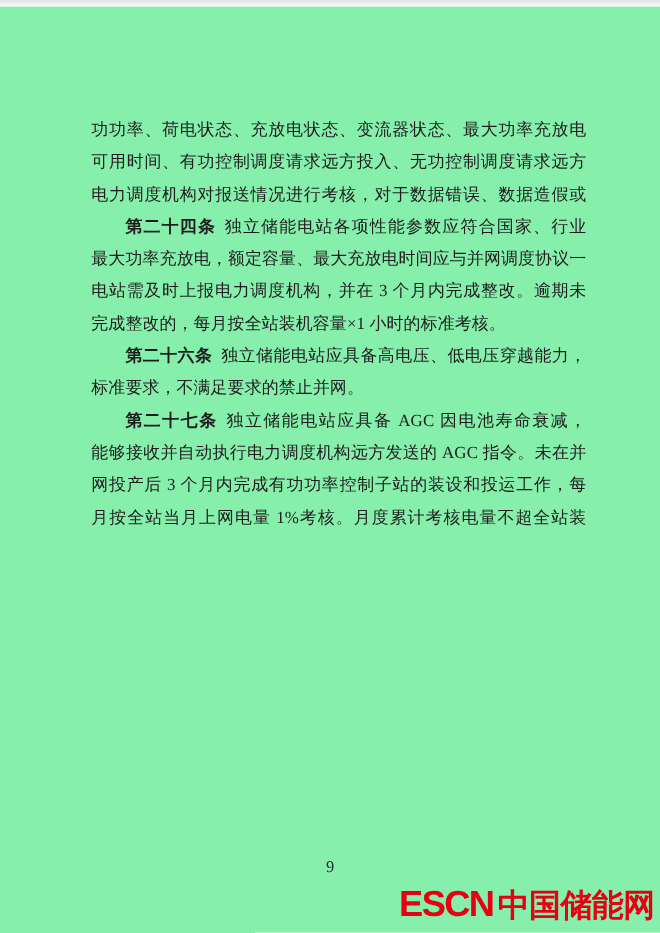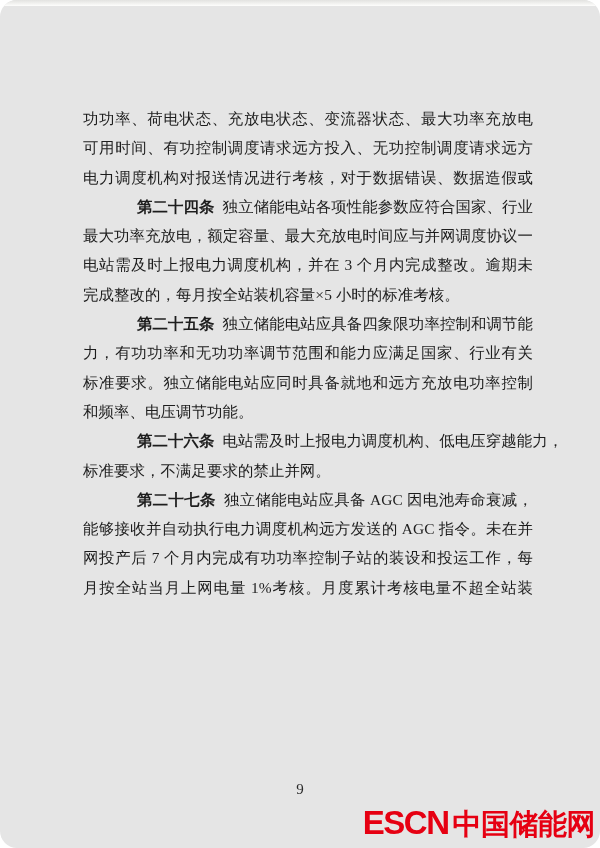--- a/index.html
+++ b/index.html
@@ -4,25 +4,24 @@
 <style>
   html, body {
     margin: 0;
     padding: 0;
     background: #ffffff;
   }
   .page {
     position: relative;
     width: 600px;
     height: 848px;
-    background: #e5e5e5;
+    background: #86efac;
     overflow: hidden;
     font-family: "Liberation Serif", "DejaVu Serif", serif;
     color: #1d1d1d;
-    border-radius: 17px;
   }
   .scan-edge {
     position: absolute;
     top: 0; left: 0;
     width: 100%; height: 6px;
     background: linear-gradient(to bottom, #e2e2e0, #fdfdfc);
   }
   .content {
     position: absolute;
     left: 83px;
@@ -40,21 +39,20 @@
   }
   .line.short {
     text-align-last: left;
   }
   .line.first {
     text-indent: 31px;
   }
   .article-no {
     font-weight: bold;
     margin-right: 8px;
-    margin-left: 23px;
   }
   .page-number {
     position: absolute;
     top: 781px;
     left: 0;
     right: 0;
     text-align: center;
     font-size: 15px;
     color: #2a2a2a;
   }
@@ -86,36 +84,30 @@
   <div class="content">
       <div class="para">
         <div class="line">功功率、荷电状态、充放电状态、变流器状态、最大功率充放电</div>
         <div class="line">可用时间、有功控制调度请求远方投入、无功控制调度请求远方</div>
         <div class="line">电力调度机构对报送情况进行考核，对于数据错误、数据造假或</div>
       </div>
       <div class="para">
         <div class="line first"><span class="article-no">第二十四条</span><span>独立储能电站各项性能参数应符合国家、行业</span></div>
         <div class="line">最大功率充放电，额定容量、最大充放电时间应与并网调度协议一</div>
         <div class="line">电站需及时上报电力调度机构，并在 3 个月内完成整改。逾期未</div>
-        <div class="line short">完成整改的，每月按全站装机容量×5 小时的标准考核。</div>
+        <div class="line short">完成整改的，每月按全站装机容量×1 小时的标准考核。</div>
       </div>
       <div class="para">
-        <div class="line first"><span class="article-no">第二十五条</span><span>独立储能电站应具备四象限功率控制和调节能</span></div>
-        <div class="line">力，有功功率和无功功率调节范围和能力应满足国家、行业有关</div>
-        <div class="line">标准要求。独立储能电站应同时具备就地和远方充放电功率控制</div>
-        <div class="line short">和频率、电压调节功能。</div>
-      </div>
-      <div class="para">
-        <div class="line first"><span class="article-no">第二十六条</span><span>电站需及时上报电力调度机构、低电压穿越能力，</span></div>
+        <div class="line first"><span class="article-no">第二十六条</span><span>独立储能电站应具备高电压、低电压穿越能力，</span></div>
         <div class="line short">标准要求，不满足要求的禁止并网。</div>
       </div>
       <div class="para">
         <div class="line first"><span class="article-no">第二十七条</span><span>独立储能电站应具备 AGC 因电池寿命衰减，</span></div>
         <div class="line">能够接收并自动执行电力调度机构远方发送的 AGC 指令。未在并</div>
-        <div class="line">网投产后 7 个月内完成有功功率控制子站的装设和投运工作，每</div>
+        <div class="line">网投产后 3 个月内完成有功功率控制子站的装设和投运工作，每</div>
         <div class="line">月按全站当月上网电量 1%考核。月度累计考核电量不超全站装</div>
       </div>
     </div>
 
   <div class="page-number">9</div>
 
   <div class="logo" style="color: rgb(230, 0, 18);">
     <span class="logo-en">ESCN</span><span class="logo-cn">中国储能网</span>
   </div>
 </div>

